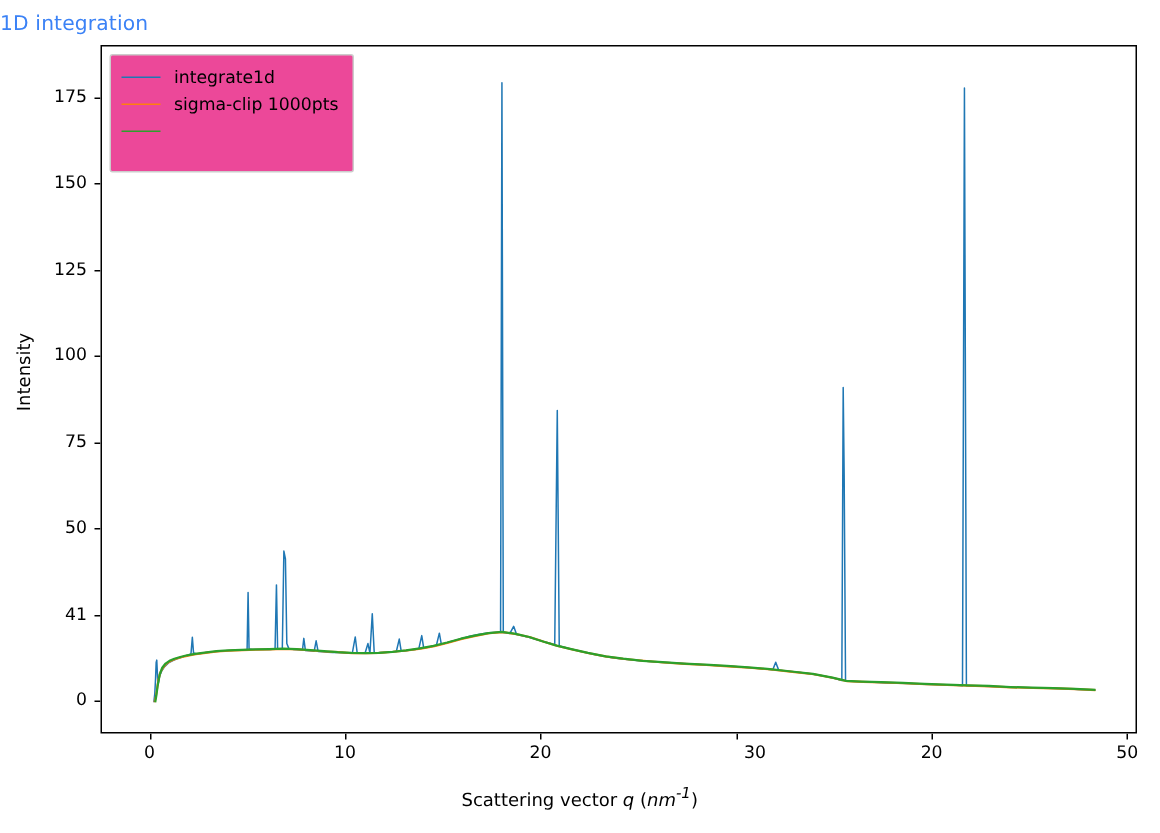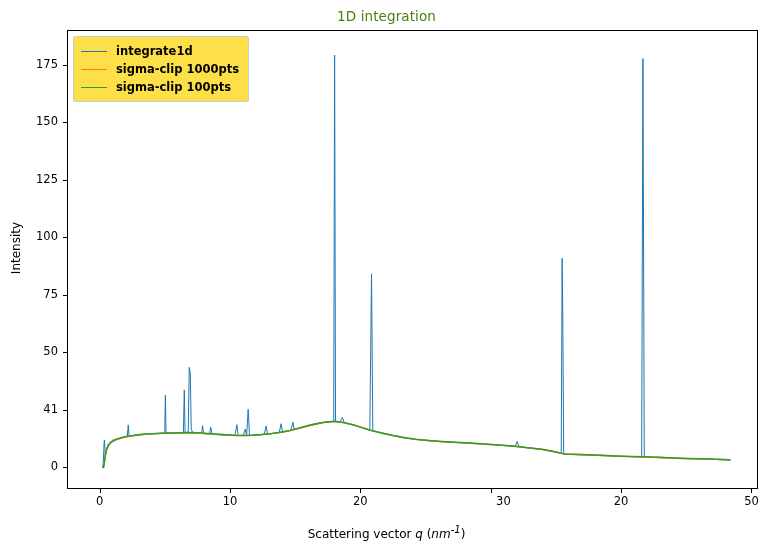--- a/index.html
+++ b/index.html
@@ -6,21 +6,21 @@
   body{
     width:773px;height:555px;
     background:#ffffff;
     font-family:"DejaVu Sans","Liberation Sans",sans-serif;
     overflow:hidden;
   }
   #figure{position:relative;width:773px;height:555px;}
 
   #chart-title{
     position:absolute;left:0;top:8px;width:773px;
-    text-align:center;font-size:13.5px;color:#4d7c0f;
+    text-align:left;font-size:13.5px;color:#3b82f6;
     letter-spacing:0.1px;
   }
 
   
   #plot-area{
     position:absolute;left:67px;top:30px;
     width:691px;height:459px;
     border:1.1px solid #000;
     box-sizing:border-box;
     background:#fff;
@@ -47,24 +47,23 @@
   #xlabel .it{font-style:italic;}
   #ylabel{
     position:absolute;left:-44px;top:241px;width:120px;text-align:center;
     font-size:12px;color:#000;
     transform:rotate(-90deg);transform-origin:center center;
   }
 
   
   #legend{
     position:absolute;left:73px;top:36px;
-    background:#fde047;border:1px solid #cccccc;border-radius:2px;
-    padding:5px 9px 5px 7px;
+    background:#ec4899;border:1px solid #cccccc;border-radius:2px;
+    padding:5px 9px 18px 7px;
     box-sizing:border-box;
-    font-weight:bold;
   }
   .legend-row{display:flex;align-items:center;height:18px;}
   .legend-swatch{
     display:inline-block;width:26px;height:0;
     border-top-width:1.8px;border-top-style:solid;
     margin-right:9px;flex:0 0 auto;
   }
   .legend-text{font-size:11.5px;color:#000;white-space:nowrap;line-height:18px;}
 </style>
 </head>
@@ -123,17 +122,16 @@
       <div class="legend-row">
         <span class="legend-swatch" style="border-top-color: rgb(31, 119, 180);"></span>
         <span class="legend-text">integrate1d</span>
       </div>
       <div class="legend-row">
         <span class="legend-swatch" style="border-top-color: rgb(255, 127, 14);"></span>
         <span class="legend-text">sigma-clip 1000pts</span>
       </div>
       <div class="legend-row">
         <span class="legend-swatch" style="border-top-color: rgb(44, 160, 44);"></span>
-        <span class="legend-text">sigma-clip 100pts</span>
       </div>
     </div>
 
 </div>
 
 </body></html>

